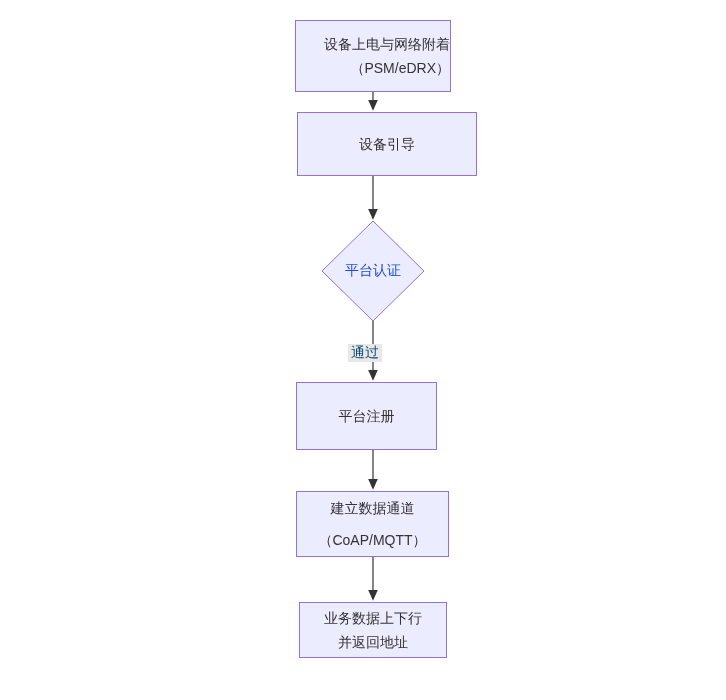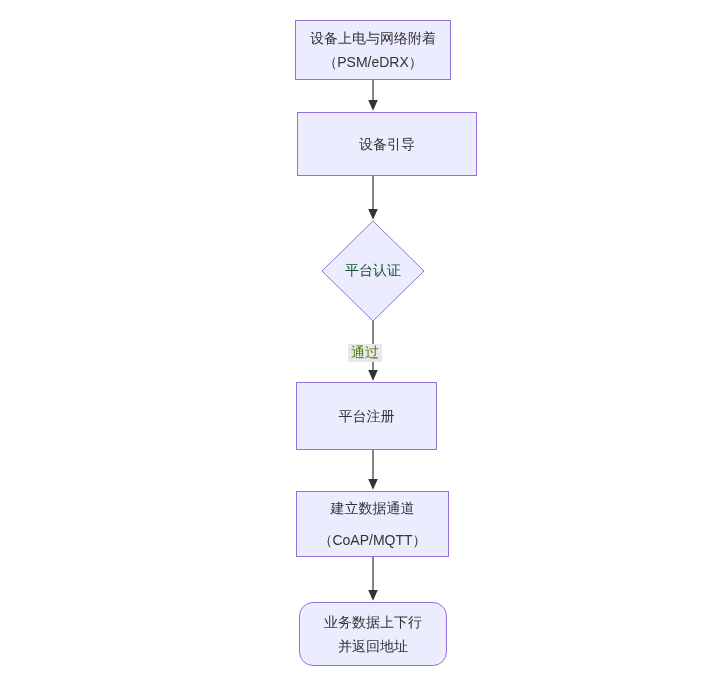--- a/index.html
+++ b/index.html
@@ -41,40 +41,40 @@
     stroke: #9370DB;
     stroke-width: 1;
   }
   .edge-line {
     stroke: #333333;
     stroke-width: 1.2;
     fill: none;
   }
   .diamond-label {
     position: absolute;
-    color: #14532d;
+    color: #1d4ed8;
     font-size: 14px;
     transform: translate(-50%, -50%);
     white-space: nowrap;
     text-align: right;
   }
   .edge-label {
     position: absolute;
     transform: translate(-50%, -50%);
     background: #e8e8e8;
-    color: #4d7c0f;
+    color: #0c4a6e;
     font-size: 14px;
     padding: 0 3px;
     white-space: nowrap;
   }
-  #node1 { left: 295px; top: 20px;  width: 156px; height: 60px; }
+  #node1 { left: 295px; top: 20px;  width: 156px; height: 72px; align-items: flex-end; }
   #node2 { left: 297px; top: 112px; width: 180px; height: 64px; }
   #node3 { left: 296px; top: 382px; width: 141px; height: 68px; }
   #node4 { left: 296px; top: 491px; width: 153px; height: 66px; gap: 8px; }
-  #node5 { left: 299px; top: 602px; width: 148px; height: 64px; border-radius: 14px; }
+  #node5 { left: 299px; top: 602px; width: 148px; height: 56px; }
 </style>
 </head>
 <body>
 
 <div class="canvas">
 
   <svg class="edges-layer" width="726" height="700" viewBox="0 0 726 700" xmlns="http://www.w3.org/2000/svg">
     <defs>
       <marker id="arrowhead" markerWidth="9" markerHeight="8" refX="7.5" refY="4" orient="auto">
         <path d="M0,0 L9,4 L0,8 z" fill="#333333"></path>

